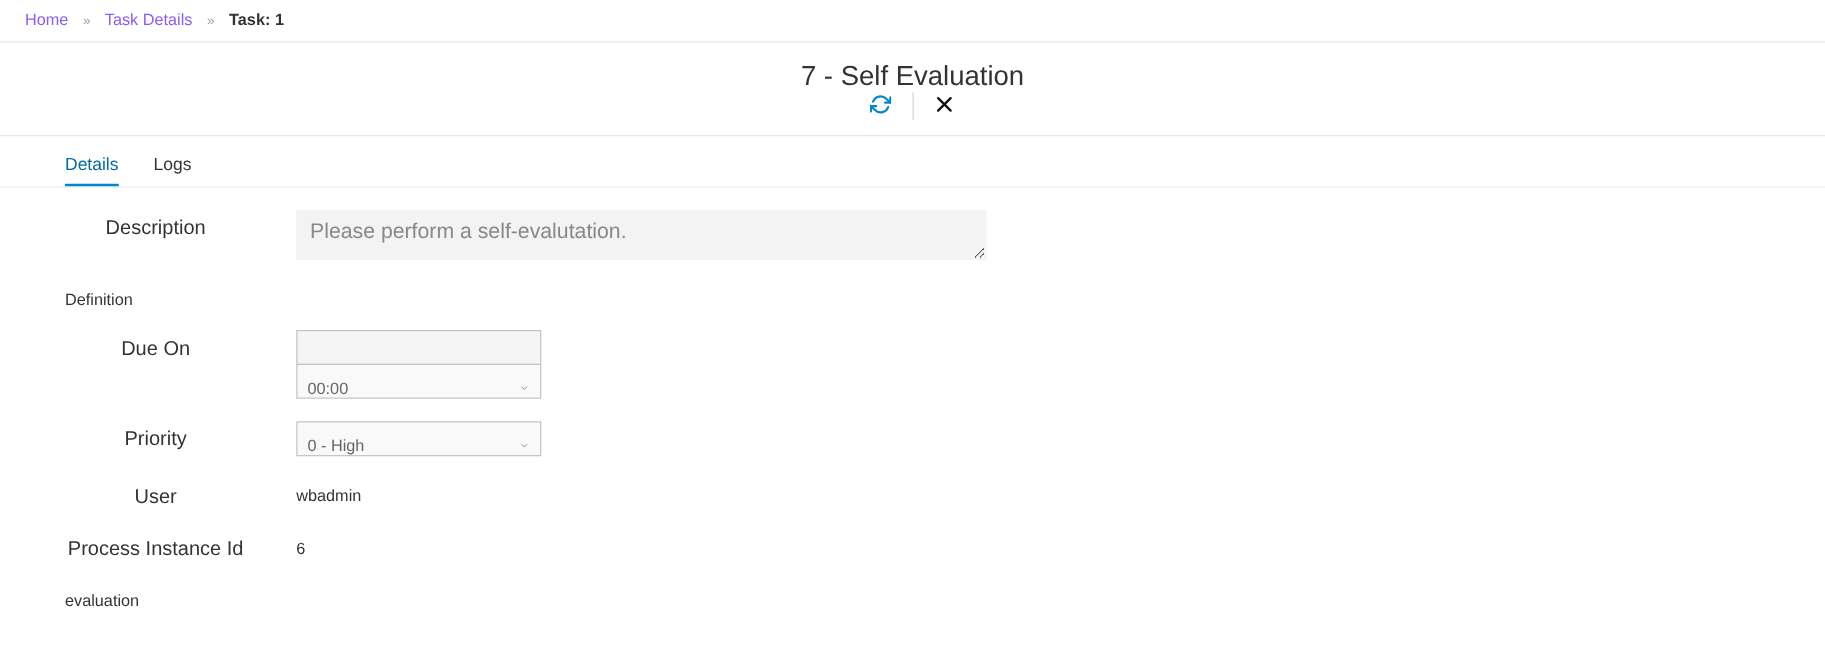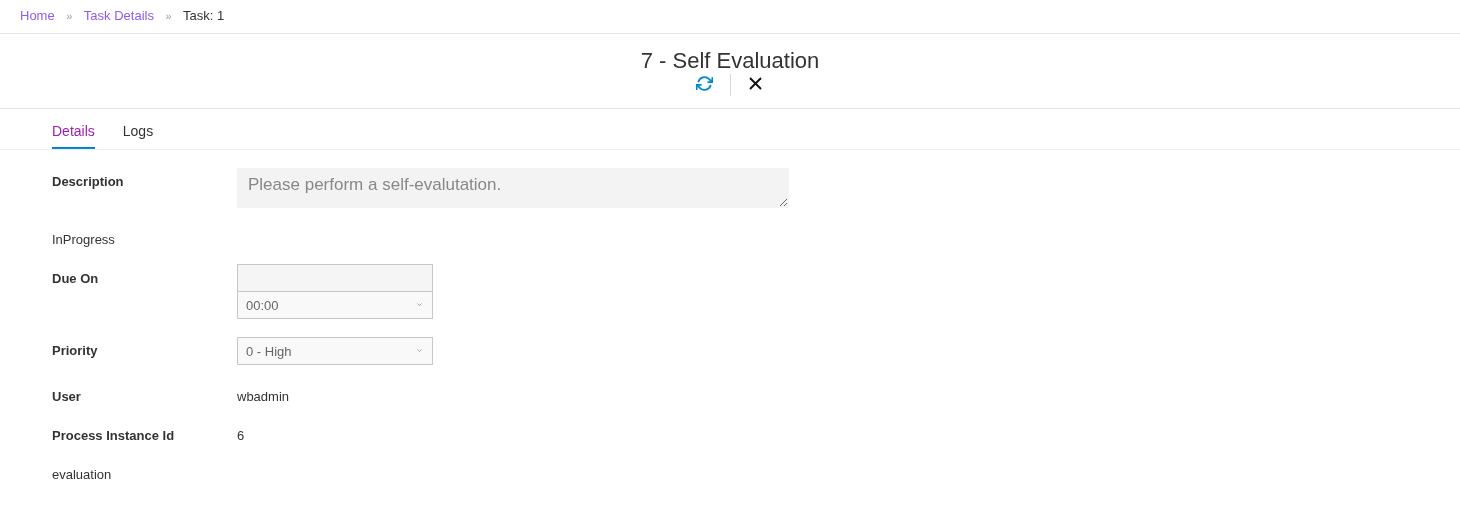--- a/index.html
+++ b/index.html
@@ -13,21 +13,21 @@
   a { text-decoration: none; }
 
   
   .breadcrumb {
     padding: 8px 20px 10px 20px;
     border-bottom: 1px solid #e6e6e6;
     font-size: 13px;
   }
   .breadcrumb .link { color: #8b5cf6; }
   .breadcrumb .sep { color: #9c9c9c; margin: 0 8px; font-size: 11px; }
-  .breadcrumb .current { color: #333; font-weight: 400; }
+  .breadcrumb .current { color: #333; font-weight: 700; }
 
   
   .page-header {
     display: flex;
     align-items: center;
     padding: 14px 20px 12px 20px;
     border-bottom: 1px solid #e6e6e6;
     flex-direction: column;
   }
   .page-header h1 {
@@ -58,38 +58,38 @@
   }
   .tabs ul { list-style: none; display: flex; gap: 28px; }
   .tabs li {
     padding: 10px 0 8px 0;
     font-size: 14px;
     color: #333;
     cursor: pointer;
     border-bottom: 2px solid transparent;
   }
   .tabs li.active {
-    color: #a21caf;
+    color: #0369a1;
     border-bottom-color: #0088ce;
   }
 
   
   .details {
     padding: 18px 52px 30px 52px;
   }
   .row {
     display: flex;
     align-items: flex-start;
     margin-bottom: 18px;
   }
   .row .lbl {
     width: 185px;
-    text-align: left;
-    font-weight: 700;
-    font-size: 13px;
+    text-align: center;
+    font-weight: 400;
+    font-size: 16px;
     color: #333;
     padding-right: 40px;
     padding-top: 6px;
   }
   .row .val {
     font-size: 13px;
     color: #333;
     padding-top: 6px;
   }
 
@@ -107,21 +107,21 @@
   textarea.desc::placeholder { color: #888; }
 
   .date-box, .select-box {
     width: 196px;
     height: 28px;
     border: 1px solid #c6c6c6;
     background: #f9f9f9;
     font-size: 13px;
     color: #666;
     display: flex;
-    align-items: center;
+    align-items: flex-end;
     justify-content: space-between;
     padding: 0 8px;
   }
   .date-box.empty { background: #fff; }
   .stack > * + * { margin-top: 0; }
   .stack .date-box:first-child {
     border-bottom: 1px solid #bbb;
     background: #f5f5f5;
   }
   .stack .select-box, .stack .date-box { margin-top: -1px; }
@@ -176,21 +176,21 @@
 </div>
 
 <div class="details">
 
   <div class="row">
     <div class="lbl">Description</div>
     <textarea class="desc" placeholder="Please perform a self-evalutation." style=""></textarea>
   </div>
 
   <div class="row">
-    <div class="val">InProgress</div>
+    <div class="val">Definition</div>
   </div>
 
   <div class="row">
     <div class="lbl">Due On</div>
     <div class="stack">
       <div class="date-box empty">
         <span></span>
       </div>
       <div class="select-box">
         <span>00:00</span>

